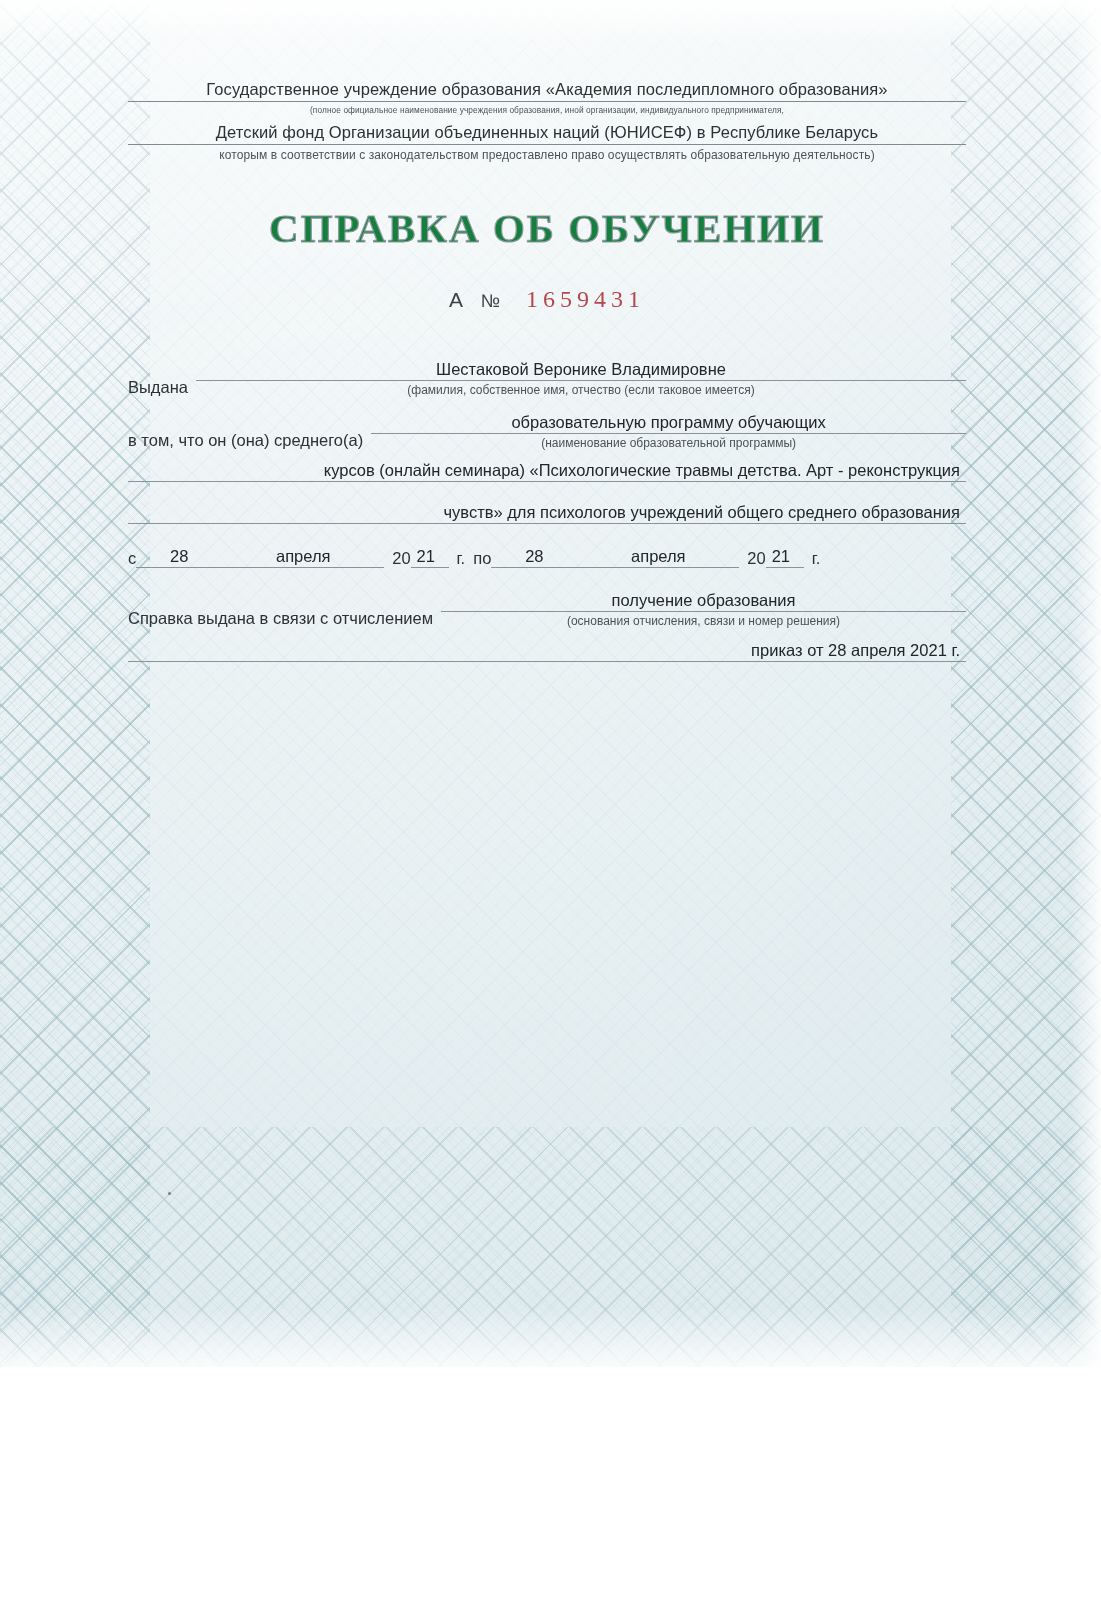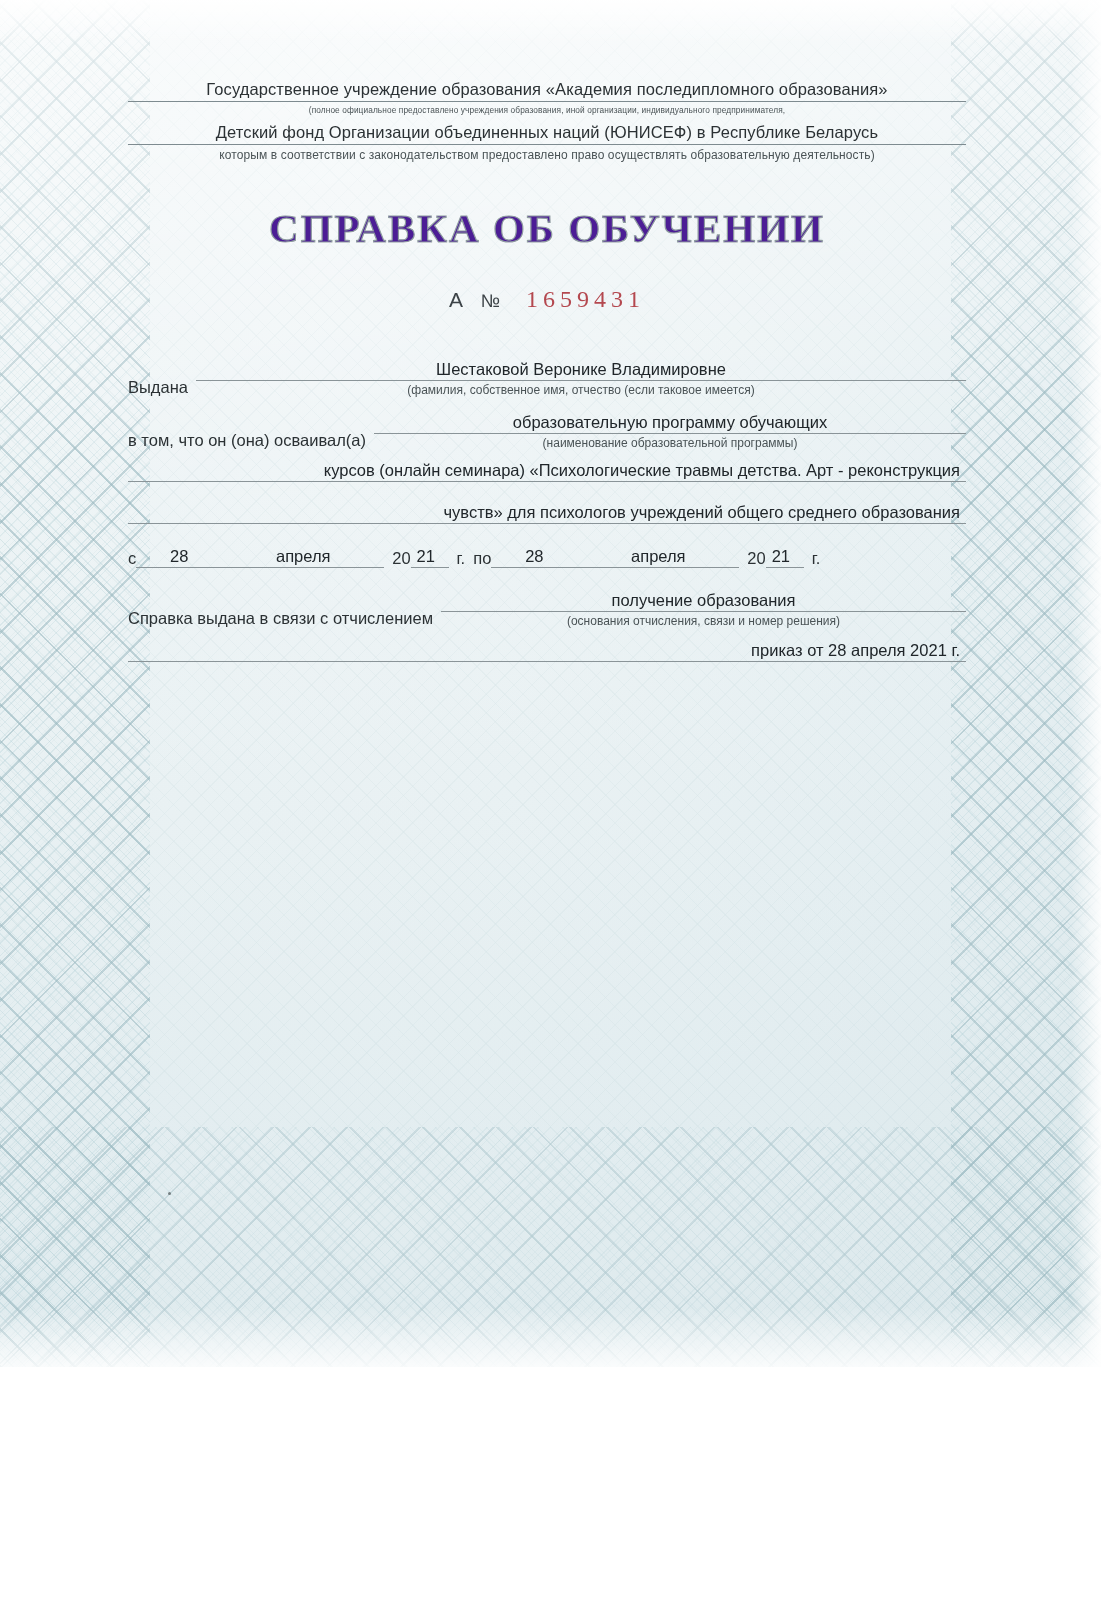--- a/index.html
+++ b/index.html
@@ -107,21 +107,21 @@
   }
   .caption.wide { font-size: 12px; }
 
   .title {
     margin-top: 42px;
     text-align: center;
     font-family: "Liberation Serif", serif;
     font-size: 41px;
     font-weight: bold;
     letter-spacing: 2px;
-    color: #4c1d95;
+    color: #15803d;
     -webkit-text-stroke: 1.2px #8d9a9f;
     text-shadow: 1px 1px 0 rgba(255,255,255,0.8);
   }
 
   .serial {
     margin-top: 34px;
     text-align: center;
     font-size: 21px;
     color: #3c4347;
     letter-spacing: 1px;
@@ -203,21 +203,21 @@
   <div class="paper-tint"></div>
   <div class="scan-shadow-top"></div>
   <div class="scan-shadow-right"></div>
   <div class="scan-shadow-bottom"></div>
 
   <div class="content">
 
     <div>
       <div class="org-line">Государственное учреждение образования «Академия последипломного образования»</div>
       <div class="rule-under"></div>
-      <div class="caption">(полное официальное предоставлено учреждения образования, иной организации, индивидуального предпринимателя,</div>
+      <div class="caption">(полное официальное наименование учреждения образования, иной организации, индивидуального предпринимателя,</div>
 
       <div class="org-line second">Детский фонд Организации объединенных наций (ЮНИСЕФ) в Республике Беларусь</div>
       <div class="rule-under"></div>
       <div class="caption wide">которым в соответствии с законодательством предоставлено право осуществлять образовательную деятельность)</div>
     </div>
 
     <div class="title">СПРАВКА ОБ ОБУЧЕНИИ</div>
 
     <div class="serial">
       <span>А</span>
@@ -230,21 +230,21 @@
       <div class="row">
         <span class="lbl">Выдана</span>
         <span class="gap"></span>
         <span class="field-wrap fixed-name">
           <span class="fill" style="display:block">Шестаковой  Веронике  Владимировне</span>
           <span class="sub" style="display:block">(фамилия, собственное имя, отчество (если таковое имеется)</span>
         </span>
       </div>
 
       <div class="row">
-        <span class="lbl">в том, что он (она) осваивал(а)</span>
+        <span class="lbl">в том, что он (она) среднего(а)</span>
         <span class="gap"></span>
         <span class="field-wrap">
           <span class="fill" style="display:block">образовательную  программу  обучающих</span>
           <span class="sub" style="display:block">(наименование образовательной программы)</span>
         </span>
       </div>
 
       <div class="row" style="margin-top:4px">
         <span class="fill left" style="flex:1 1 auto">курсов  (онлайн семинара)  «Психологические травмы детства.  Арт - реконструкция</span>
       </div>

